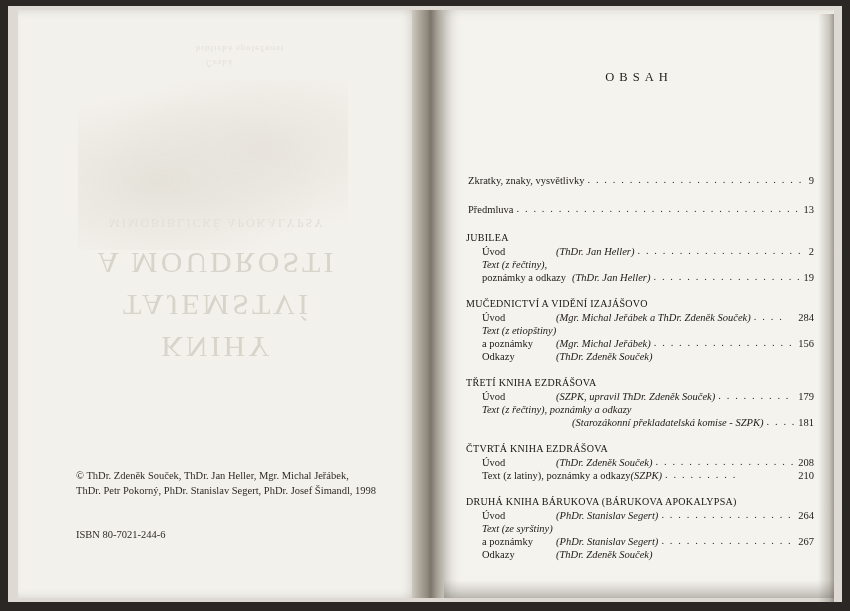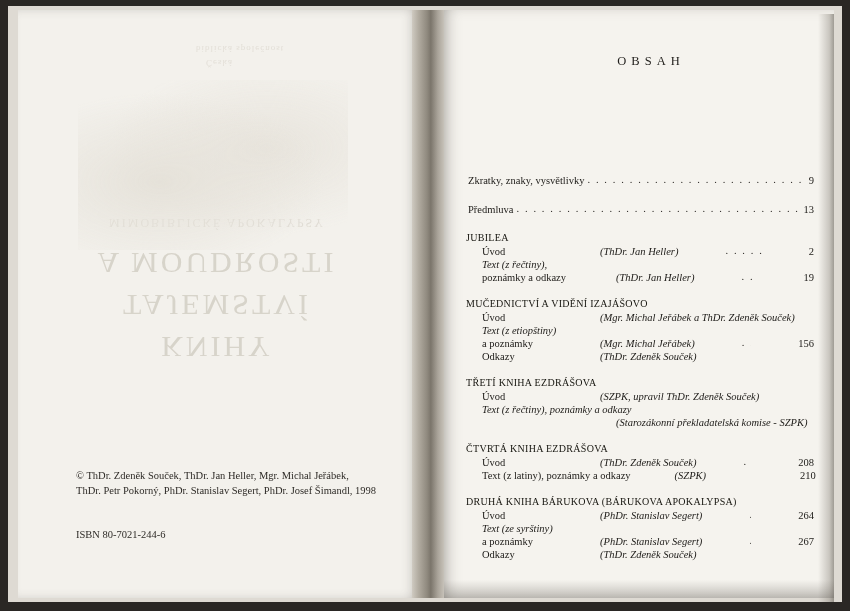--- a/index.html
+++ b/index.html
@@ -137,27 +137,26 @@
     top: 4px;
     width: 390px;
     height: 588px;
     background: #f5f3ee;
     box-shadow: inset 8px 0 16px -8px rgba(60,55,50,0.5);
   }
 
   .obsah-title {
     position: absolute;
     left: 0;
-    top: 44px;
+    top: 60px;
     width: 390px;
     text-align: center;
     font-size: 12.5px;
     letter-spacing: 5px;
     color: #1f1d1a;
-    padding-left: 12px;
   }
 
   .toc {
     position: absolute;
     left: 22px;
     top: 164px;
     width: 348px;
     color: #1c1a17;
   }
 
@@ -198,21 +197,20 @@
     margin-top: 14px;
   }
   .sec-title {
     font-size: 10px;
     letter-spacing: 0.3px;
     color: #16150f;
     margin-bottom: 2px;
   }
   .sub {
     padding-left: 16px;
-    gap: 44px;
   }
   .sub .lbl {
     width: 74px;
     flex: 0 0 auto;
   }
   .sub .attr {
     font-style: italic;
     white-space: nowrap;
   }
   .wide .lbl {

